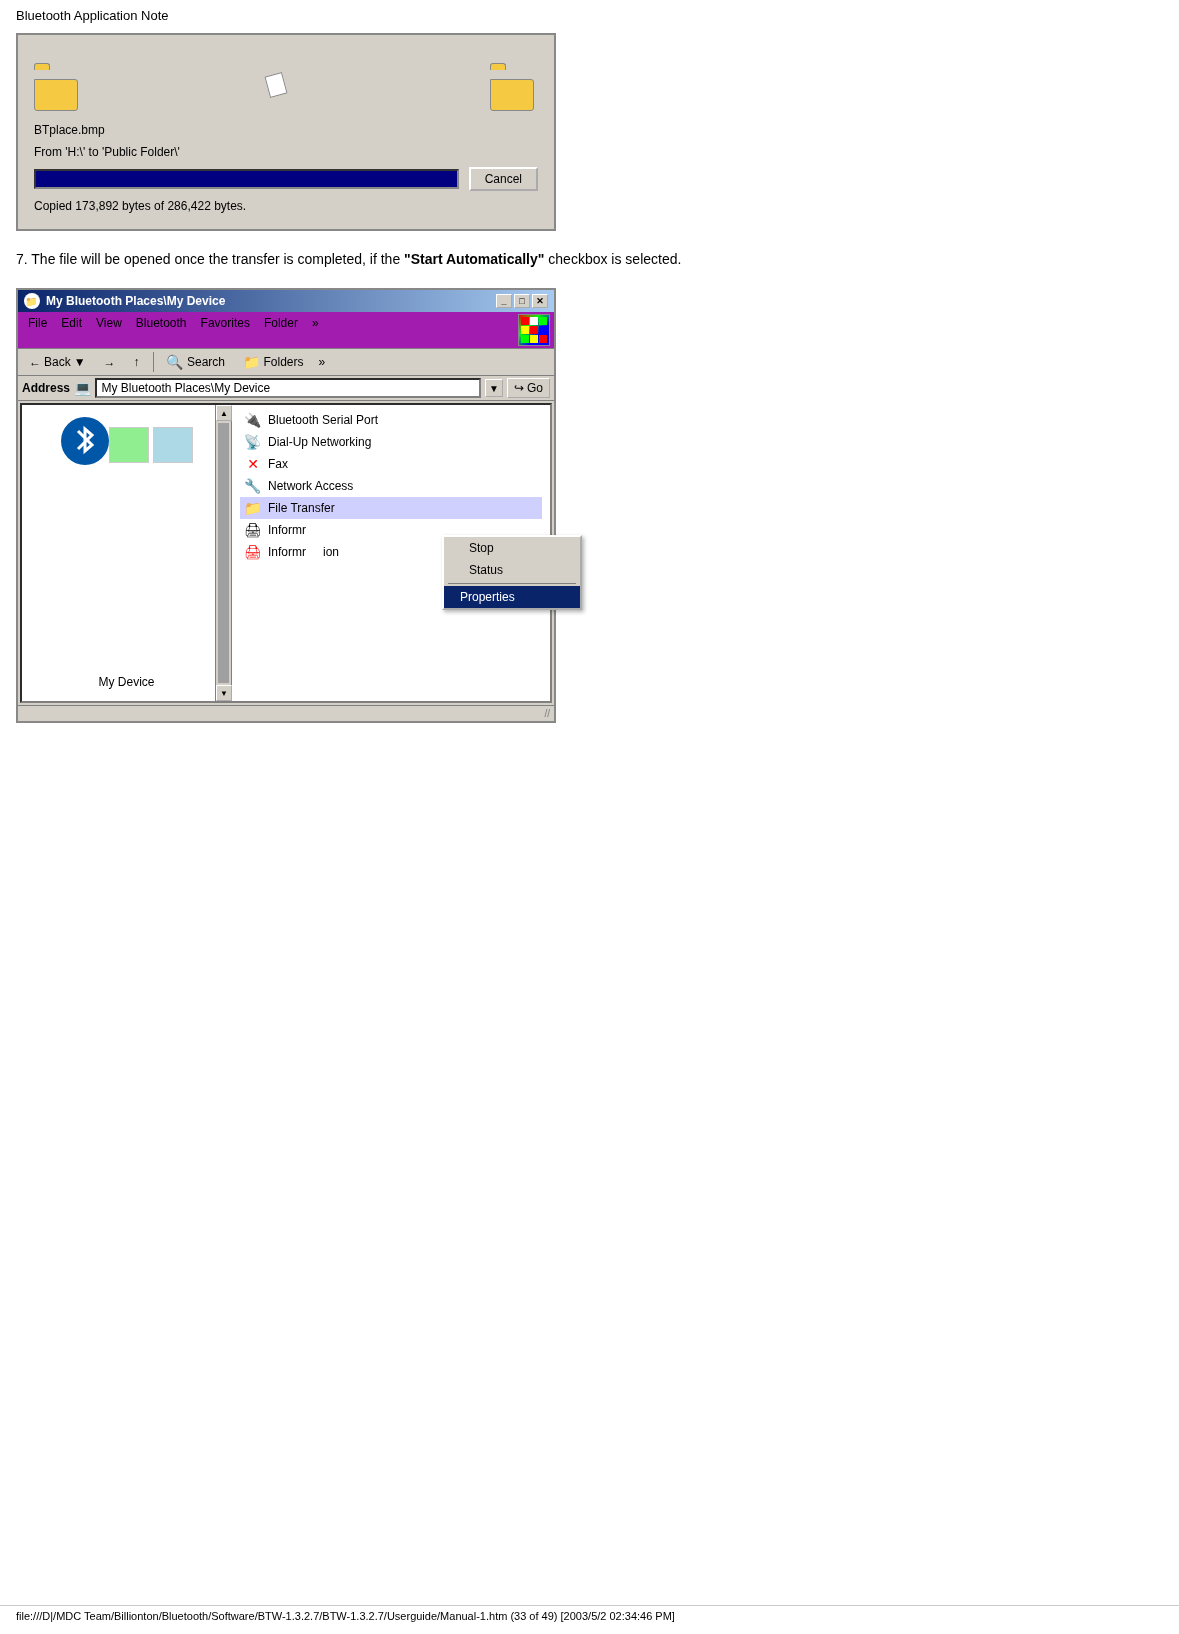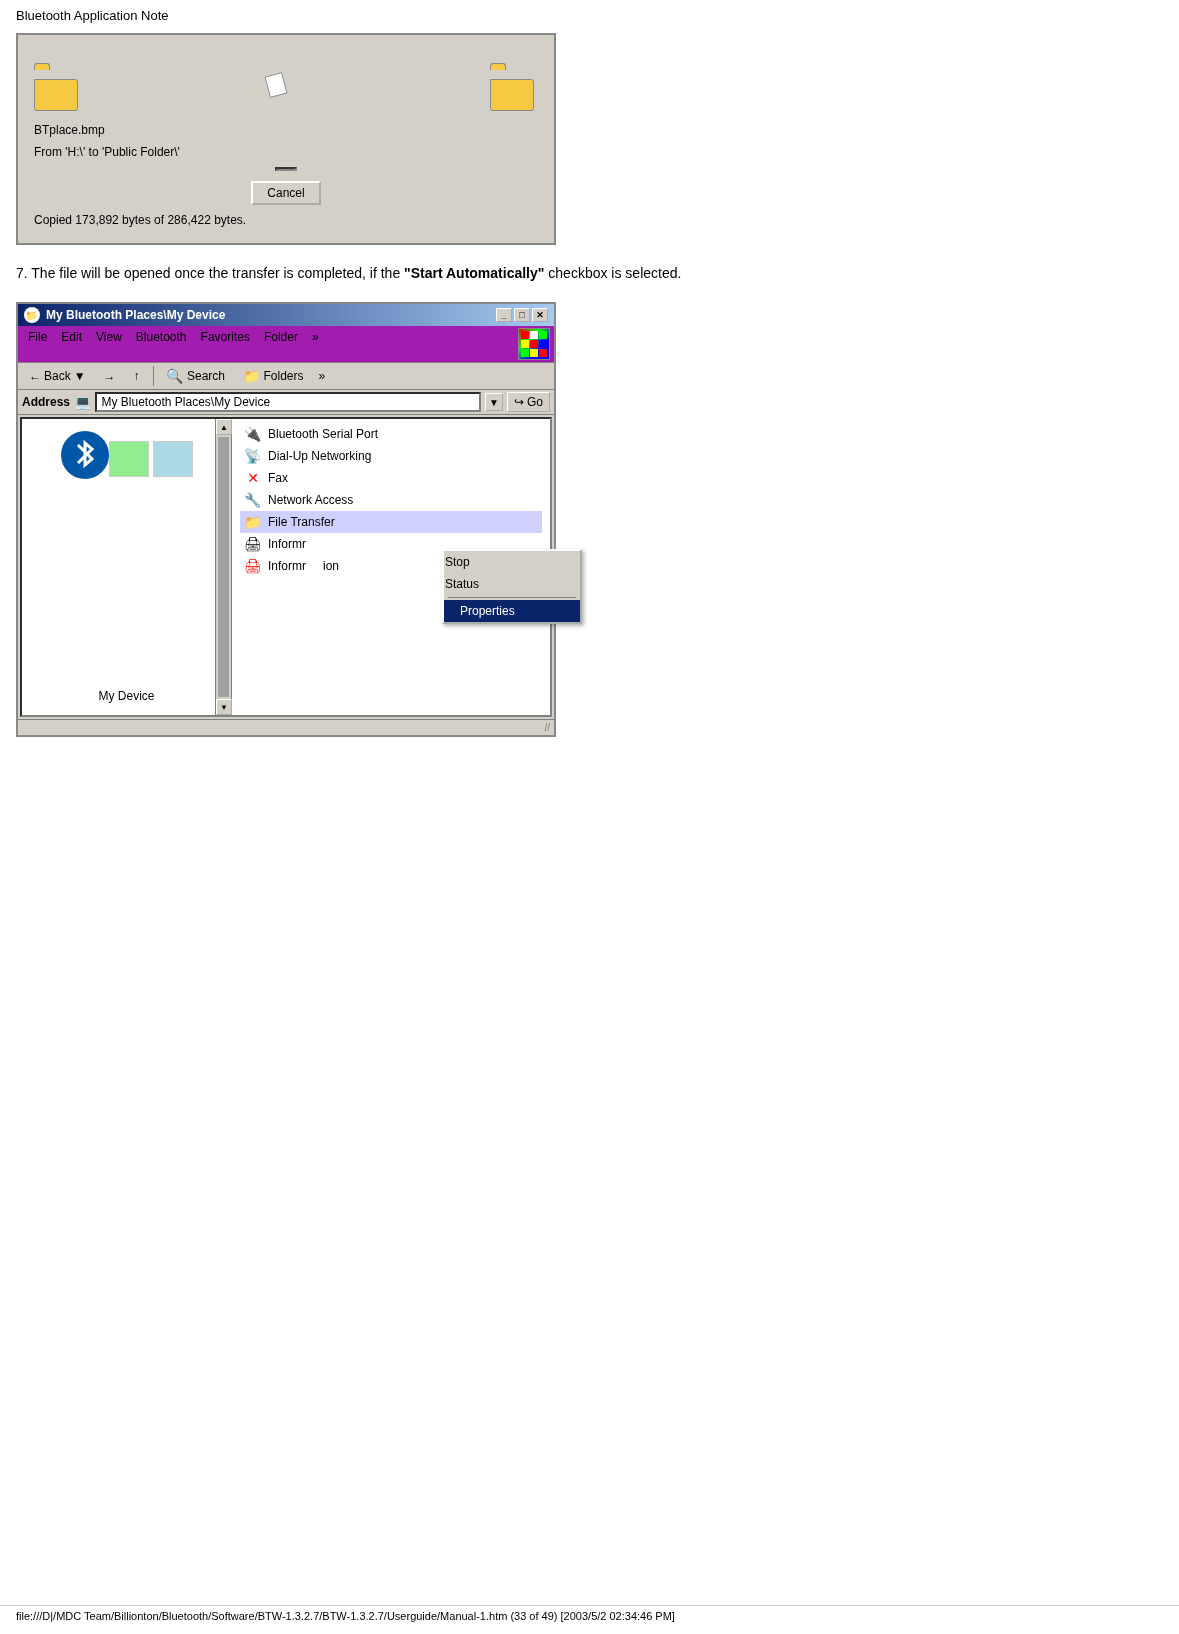--- a/index.html
+++ b/index.html
@@ -85,21 +85,20 @@
     }
     .copy-info {
       margin-bottom: 8px;
       font-size: 12px;
     }
     .progress-bar-container {
       display: flex;
       align-items: center;
       gap: 10px;
       margin-bottom: 8px;
-      flex-direction: column;
     }
     .progress-bar-outer {
       flex: 1;
       height: 20px;
       border: 2px inset #888;
       background: #fff;
       overflow: hidden;
     }
     .progress-bar-inner {
       height: 100%;
@@ -354,21 +353,21 @@
       left: 210px;
       top: 130px;
       width: 140px;
       background: #d4d0c8;
       border: 2px outset #fff;
       box-shadow: 2px 2px 4px rgba(0,0,0,0.3);
       z-index: 10;
       font-size: 12px;
     }
     .context-menu-item {
-      padding: 4px 1px;
+      padding: 4px 25px;
       cursor: pointer;
     }
     .context-menu-separator {
       height: 1px;
       background: #808080;
       margin: 2px 4px;
     }
     .context-menu-properties {
       background: #0a246a;
       color: #fff;

